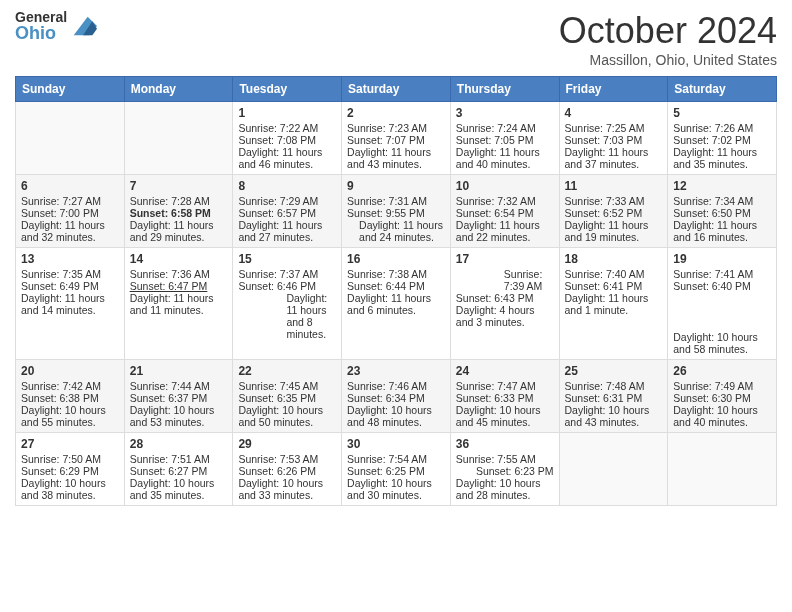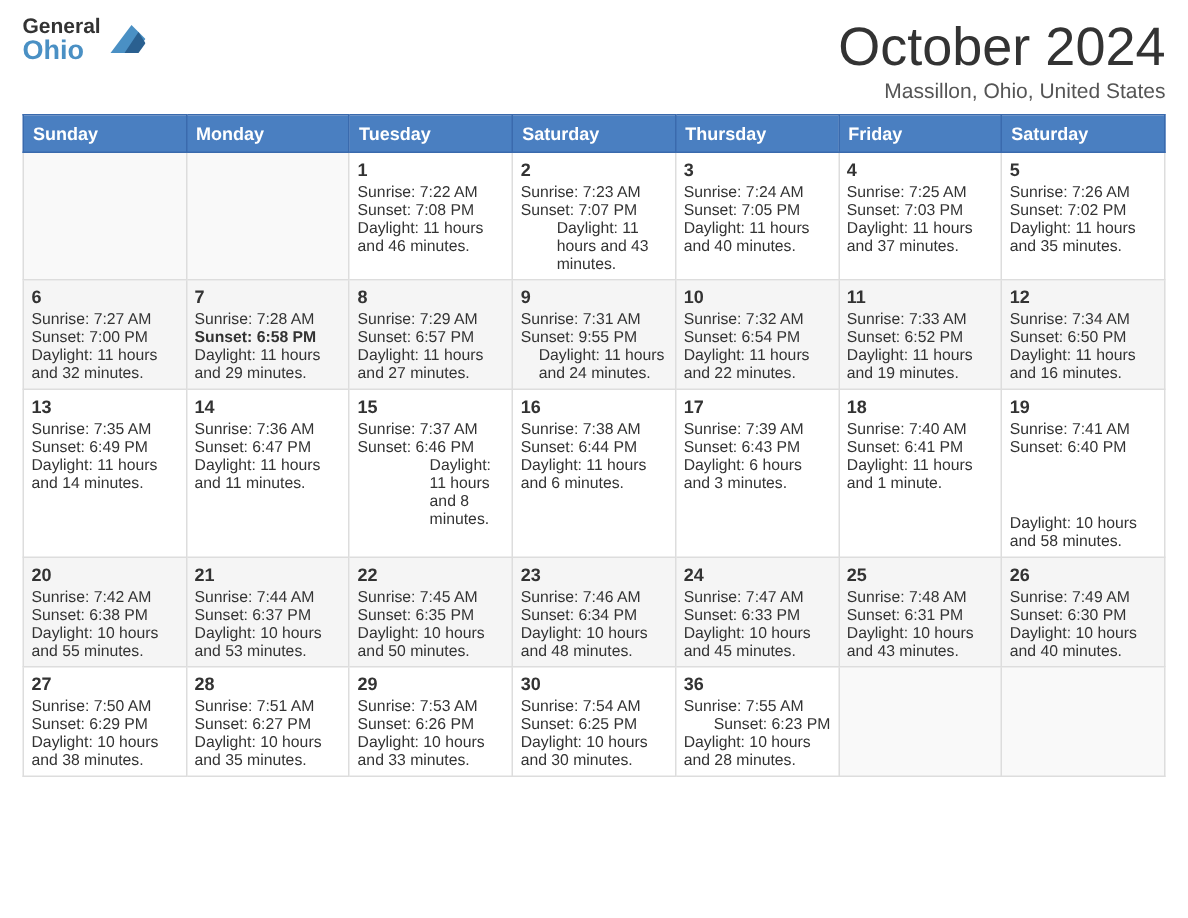--- a/index.html
+++ b/index.html
@@ -127,21 +127,21 @@
         <td>
           <span class="day-num">1</span>
           <span style="display: block;">Sunrise: 7:22 AM</span>
           <span style="display: block;">Sunset: 7:08 PM</span>
           <span style="display: block;">Daylight: 11 hours and 46 minutes.</span>
         </td>
         <td>
           <span class="day-num">2</span>
           <span style="display: block;">Sunrise: 7:23 AM</span>
           <span style="display: block;">Sunset: 7:07 PM</span>
-          <span style="display: block; margin-left: 24px;">Daylight: 11 hours and 43 minutes.</span>
+          <span style="display: block;">Daylight: 11 hours and 43 minutes.</span>
         </td>
         <td>
           <span class="day-num">3</span>
           <span style="display: block;">Sunrise: 7:24 AM</span>
           <span style="display: block;">Sunset: 7:05 PM</span>
           <span style="display: block;">Daylight: 11 hours and 40 minutes.</span>
         </td>
         <td>
           <span class="day-num">4</span>
           <span style="display: block;">Sunrise: 7:25 AM</span>
@@ -202,40 +202,40 @@
       <tr>
         <td>
           <span class="day-num">13</span>
           <span style="display: block;">Sunrise: 7:35 AM</span>
           <span style="display: block;">Sunset: 6:49 PM</span>
           <span style="display: block;">Daylight: 11 hours and 14 minutes.</span>
         </td>
         <td>
           <span class="day-num">14</span>
           <span style="display: block;">Sunrise: 7:36 AM</span>
-          <span style="display: block;">Sunset: 6:47 PM</span>
+          <span style="display: block; text-decoration: underline;">Sunset: 6:47 PM</span>
           <span style="display: block;">Daylight: 11 hours and 11 minutes.</span>
         </td>
         <td>
           <span class="day-num">15</span>
           <span style="display: block;">Sunrise: 7:37 AM</span>
           <span style="display: block;">Sunset: 6:46 PM</span>
           <span style="display: block; margin-left: 48px;">Daylight: 11 hours and 8 minutes.</span>
         </td>
         <td>
           <span class="day-num">16</span>
           <span style="display: block;">Sunrise: 7:38 AM</span>
           <span style="display: block;">Sunset: 6:44 PM</span>
           <span style="display: block;">Daylight: 11 hours and 6 minutes.</span>
         </td>
         <td>
           <span class="day-num">17</span>
-          <span style="display: block;">Sunrise: 7:39 AM</span>
+          <span style="display: block; margin-left: 48px;">Sunrise: 7:39 AM</span>
           <span style="display: block;">Sunset: 6:43 PM</span>
-          <span style="display: block;">Daylight: 6 hours and 3 minutes.</span>
+          <span style="display: block;">Daylight: 4 hours and 3 minutes.</span>
         </td>
         <td>
           <span class="day-num">18</span>
           <span style="display: block;">Sunrise: 7:40 AM</span>
           <span style="display: block;">Sunset: 6:41 PM</span>
           <span style="display: block;">Daylight: 11 hours and 1 minute.</span>
         </td>
         <td>
           <span class="day-num">19</span>
           <span style="display: block;">Sunrise: 7:41 AM</span>

